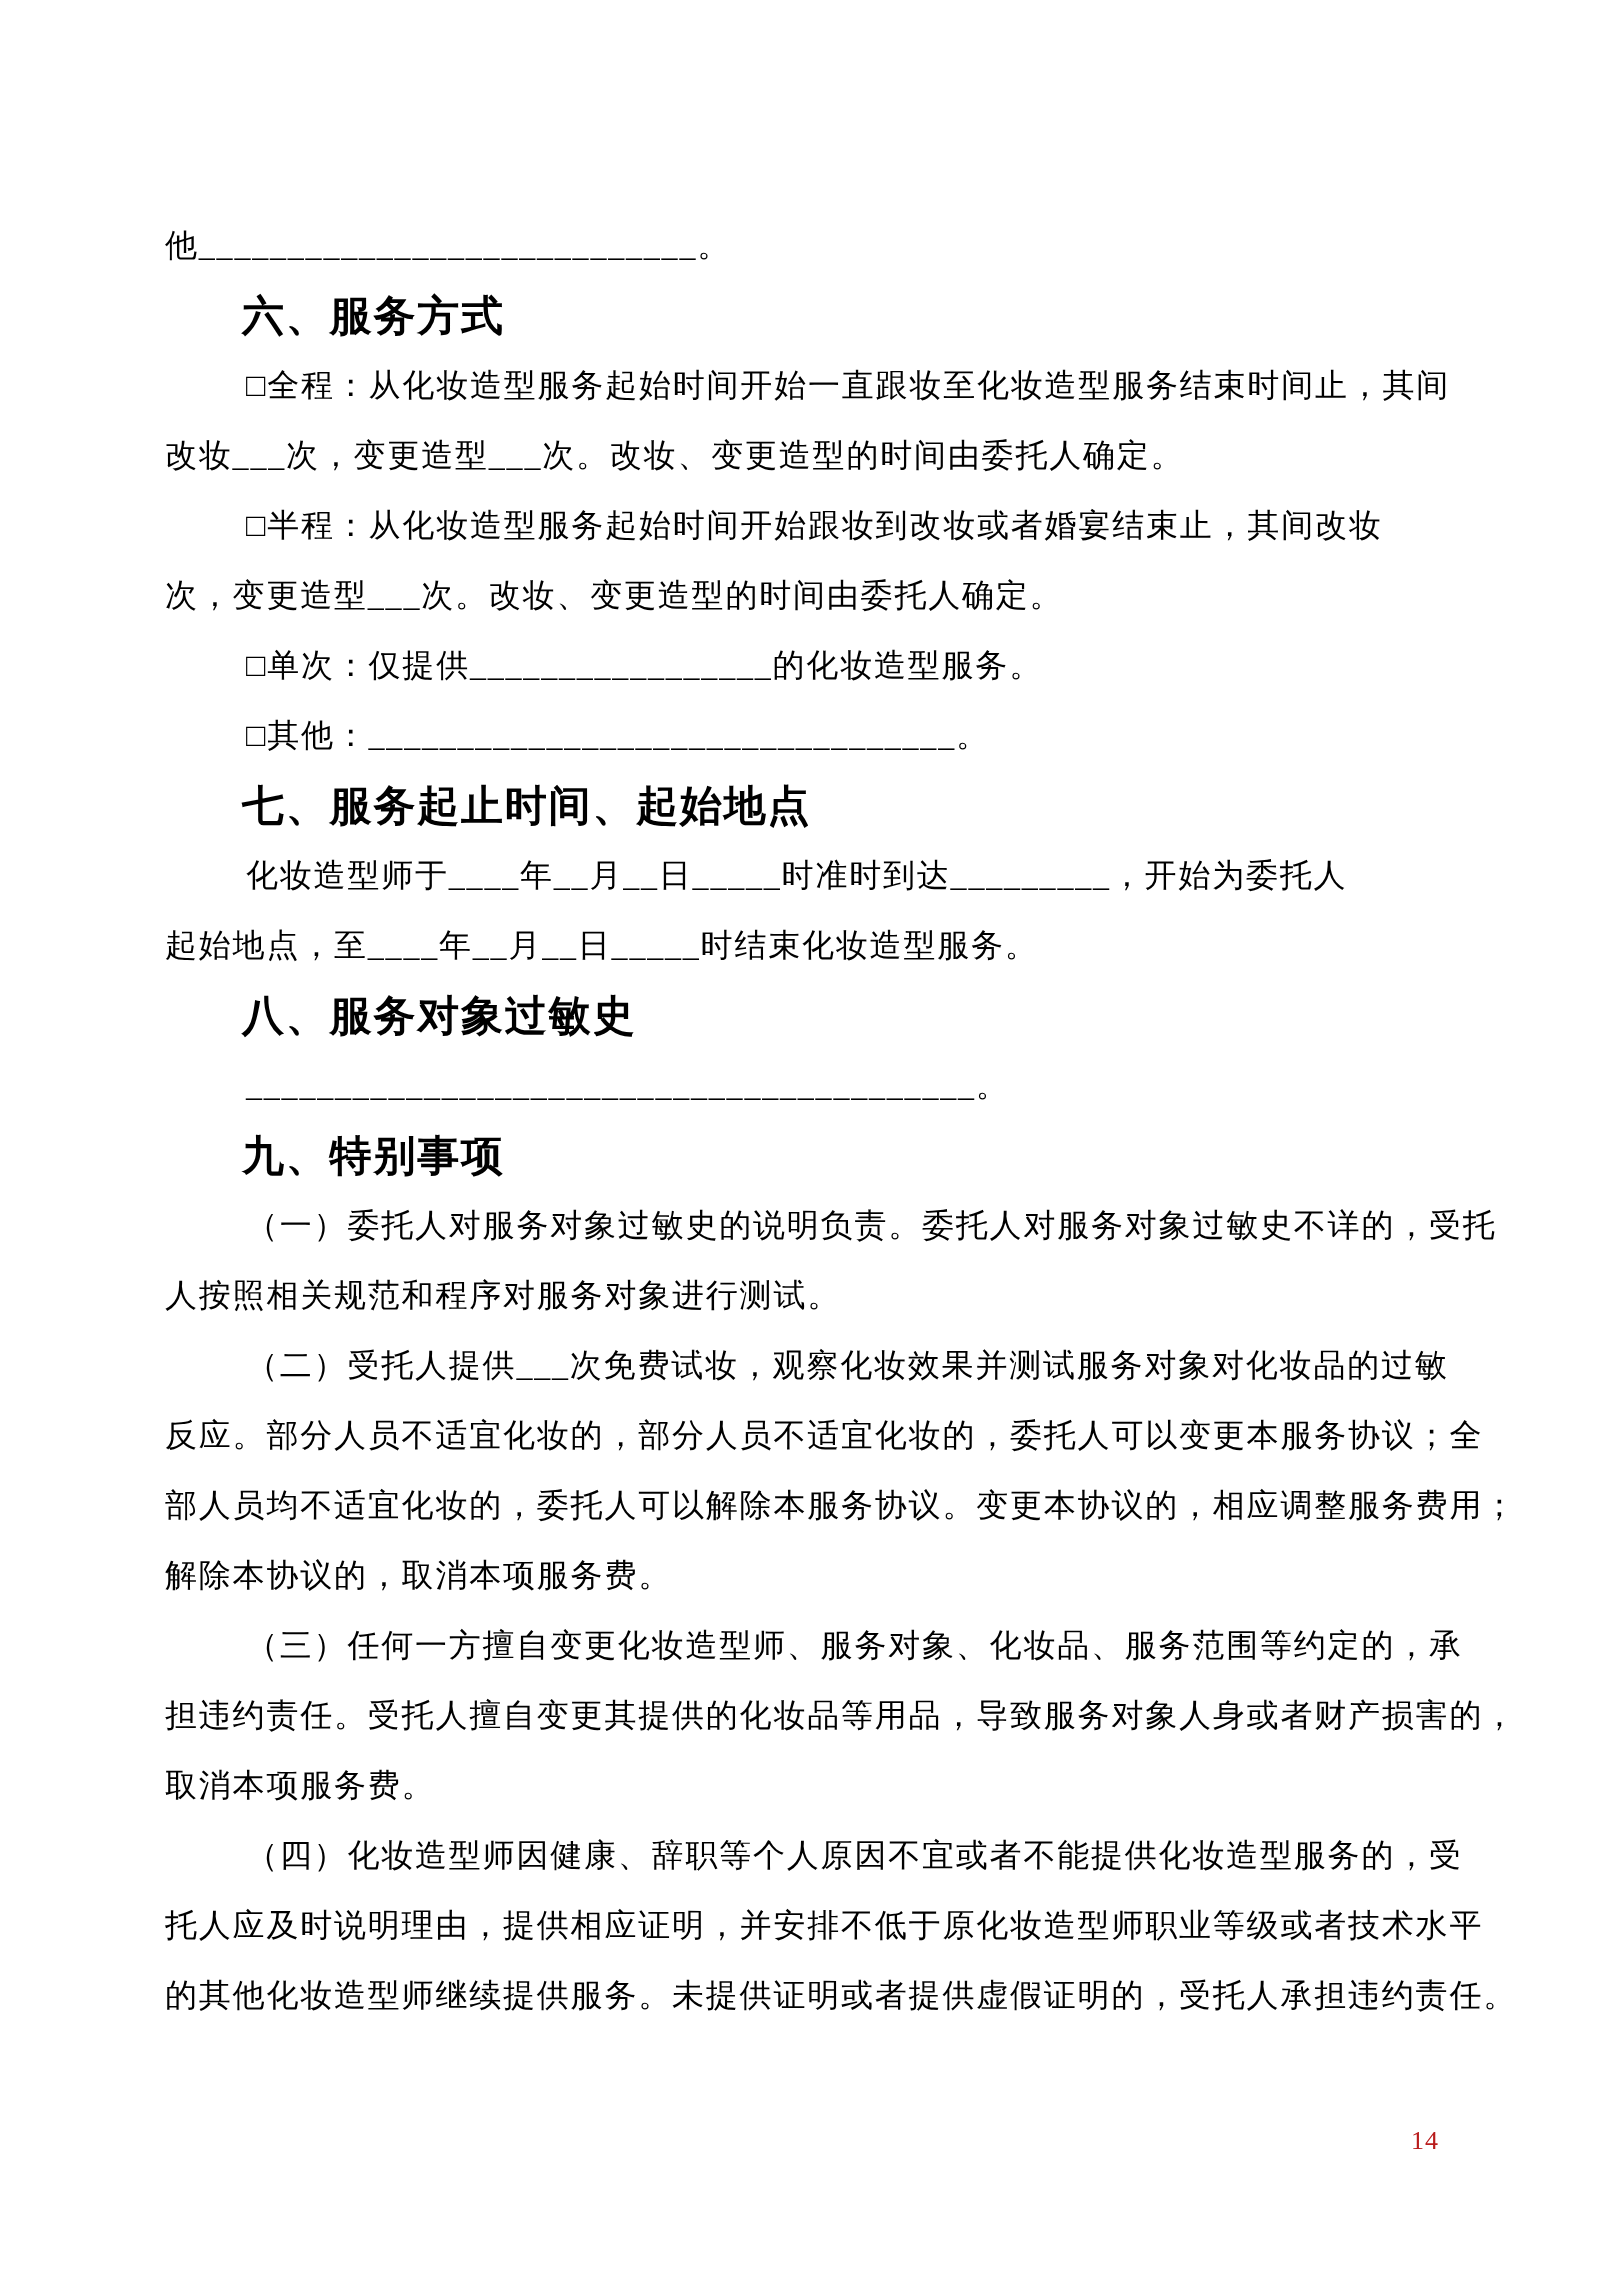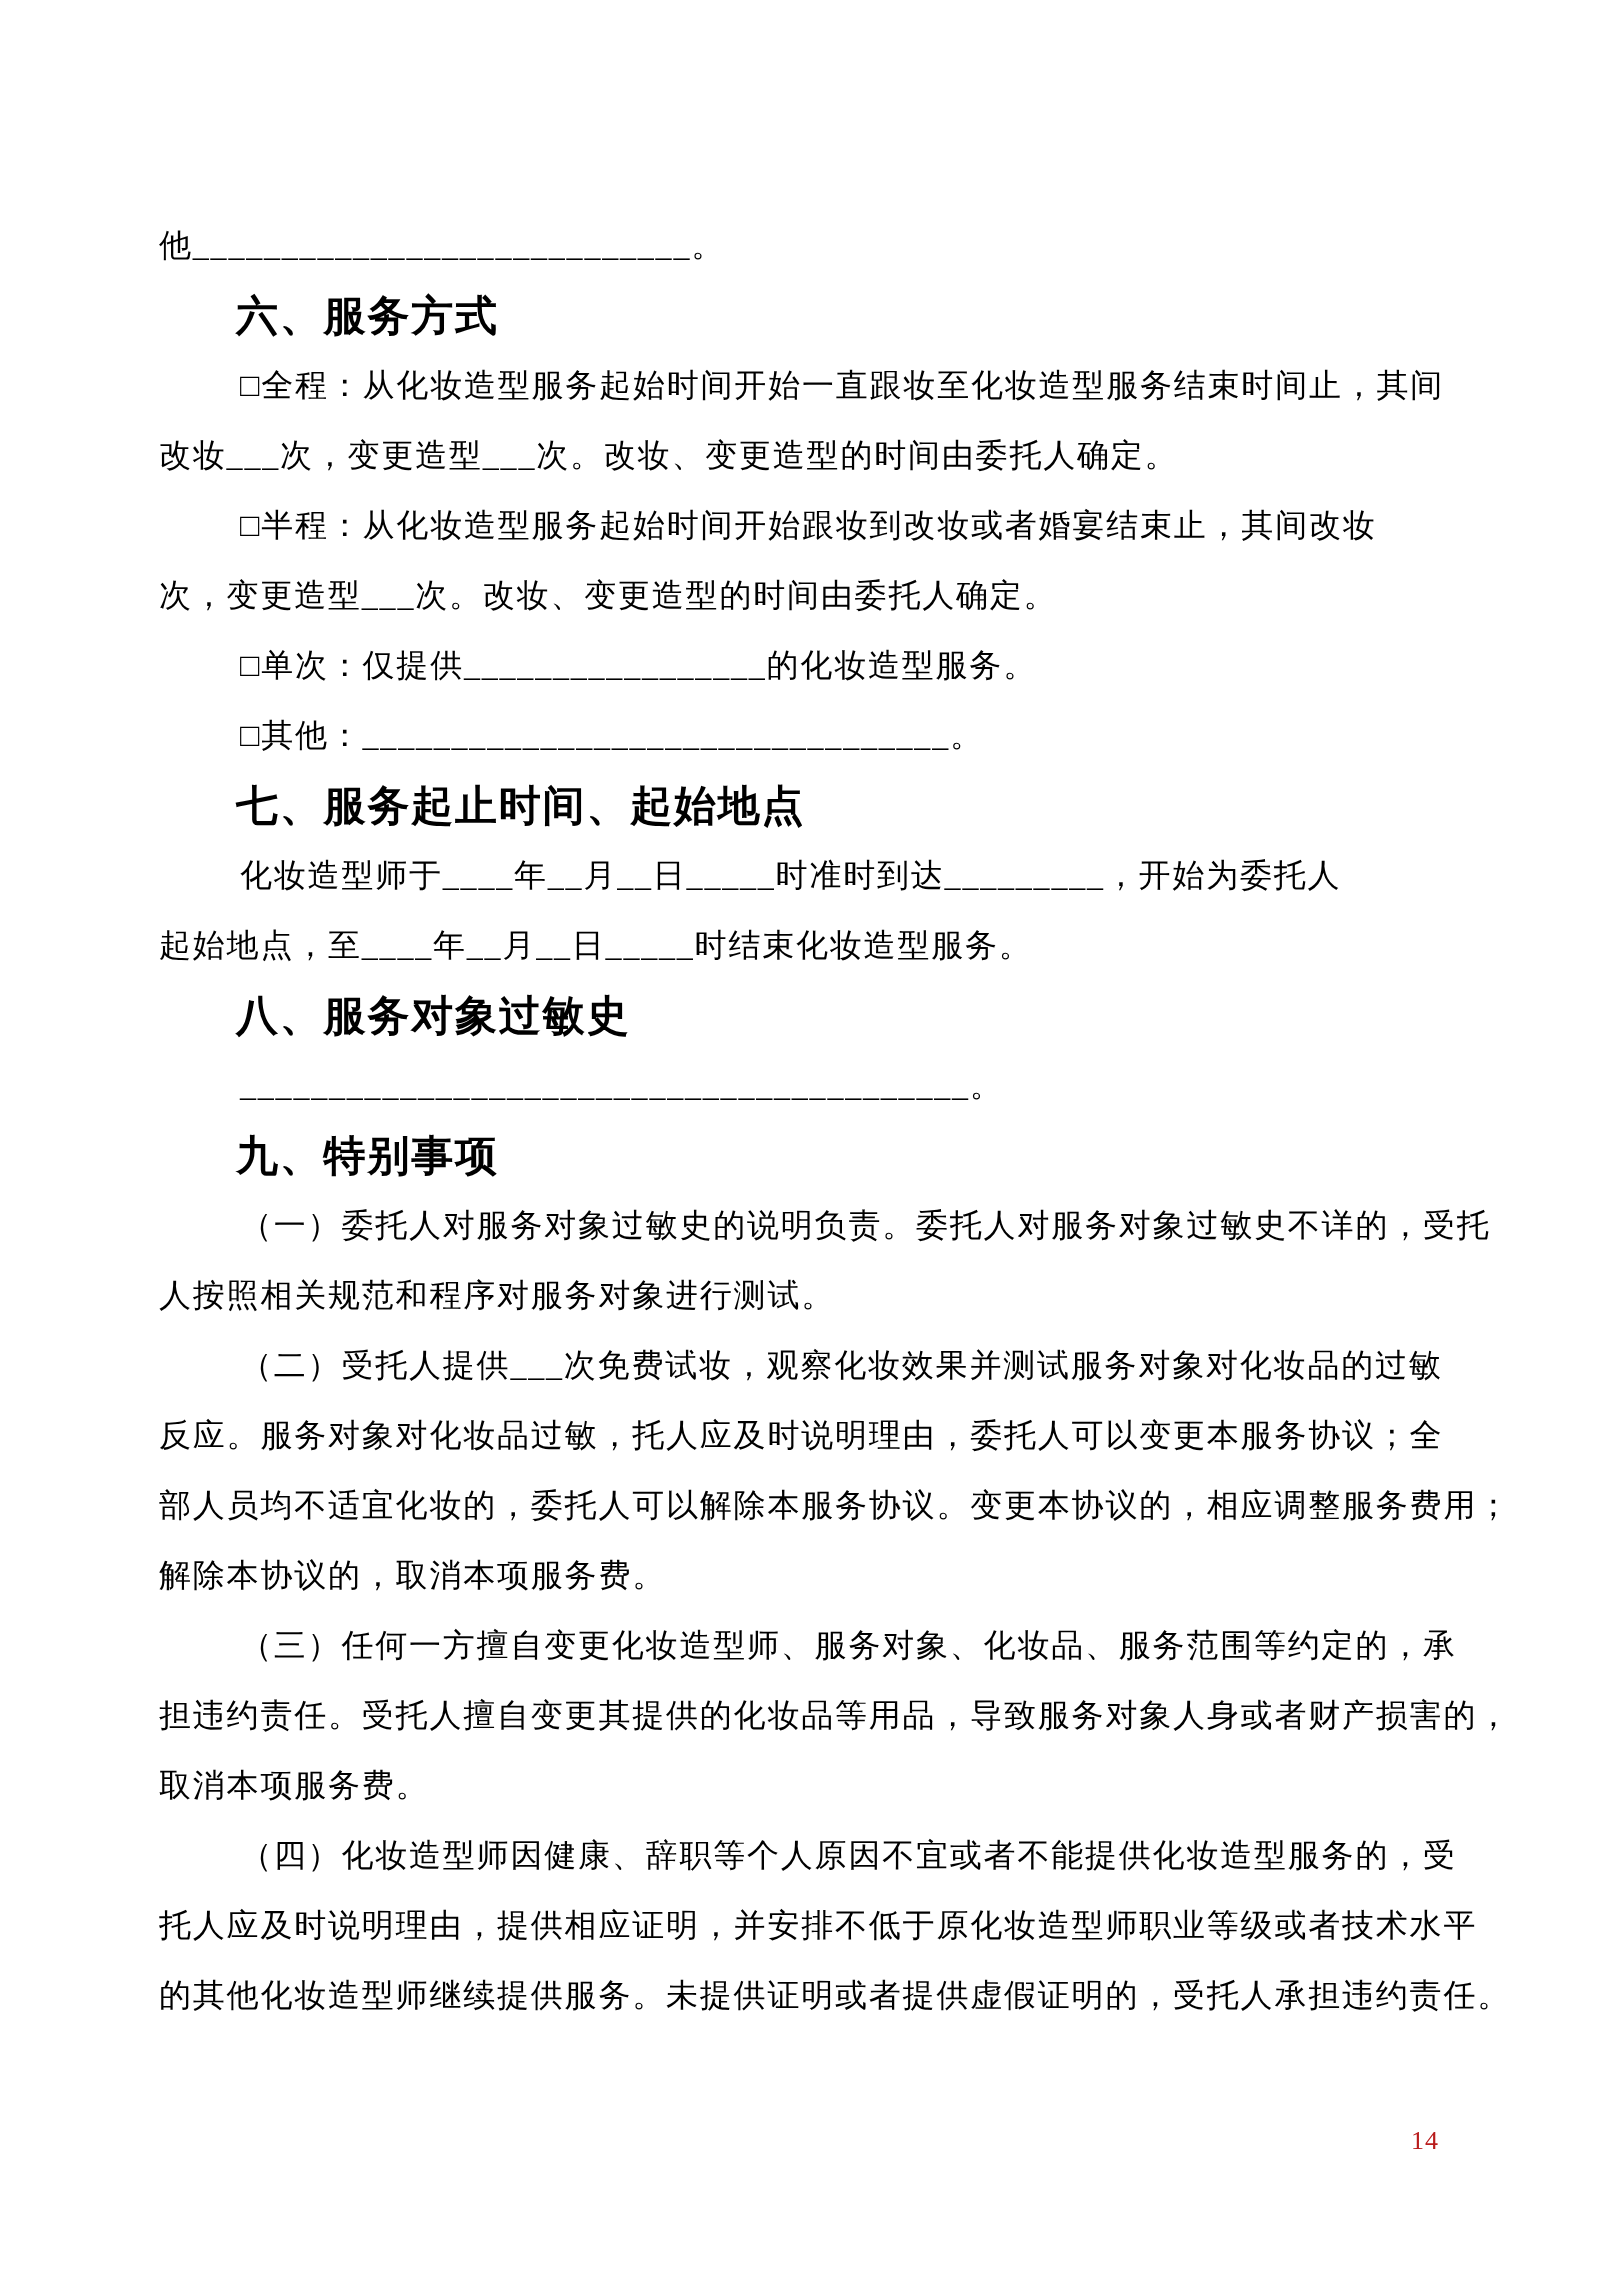--- a/index.html
+++ b/index.html
@@ -11,21 +11,21 @@
     position: relative;
     width: 1623px;
     height: 2294px;
     background: #ffffff;
     overflow: hidden;
     font-family: "Liberation Serif", "DejaVu Serif", serif;
     color: #000000;
   }
   .doc {
     position: absolute;
-    left: 159px;
+    left: 165px;
     top: 211px;
     width: 1336px;
   }
   .line {
     height: 70px;
     display: flex;
     align-items: center;
     white-space: nowrap;
     font-size: 32px;
     letter-spacing: 1.8px;
@@ -64,21 +64,21 @@
       <div class="line indent">□其他：_________________________________。</div>
       <div class="line heading">七、服务起止时间、起始地点</div>
       <div class="line indent">化妆造型师于____年__月__日_____时准时到达_________，开始为委托人</div>
       <div class="line">起始地点，至____年__月__日_____时结束化妆造型服务。</div>
       <div class="line heading">八、服务对象过敏史</div>
       <div class="line indent">_________________________________________。</div>
       <div class="line heading">九、特别事项</div>
       <div class="line indent">（一）委托人对服务对象过敏史的说明负责。委托人对服务对象过敏史不详的，受托</div>
       <div class="line">人按照相关规范和程序对服务对象进行测试。</div>
       <div class="line indent">（二）受托人提供___次免费试妆，观察化妆效果并测试服务对象对化妆品的过敏</div>
-      <div class="line">反应。服务对象对化妆品过敏，托人应及时说明理由，委托人可以变更本服务协议；全</div>
+      <div class="line">反应。部分人员不适宜化妆的，部分人员不适宜化妆的，委托人可以变更本服务协议；全</div>
       <div class="line">部人员均不适宜化妆的，委托人可以解除本服务协议。变更本协议的，相应调整服务费用；</div>
       <div class="line">解除本协议的，取消本项服务费。</div>
       <div class="line indent">（三）任何一方擅自变更化妆造型师、服务对象、化妆品、服务范围等约定的，承</div>
       <div class="line">担违约责任。受托人擅自变更其提供的化妆品等用品，导致服务对象人身或者财产损害的，</div>
       <div class="line">取消本项服务费。</div>
       <div class="line indent">（四）化妆造型师因健康、辞职等个人原因不宜或者不能提供化妆造型服务的，受</div>
       <div class="line">托人应及时说明理由，提供相应证明，并安排不低于原化妆造型师职业等级或者技术水平</div>
       <div class="line">的其他化妆造型师继续提供服务。未提供证明或者提供虚假证明的，受托人承担违约责任。</div>
     </div>
   <div class="page-number">14</div>

